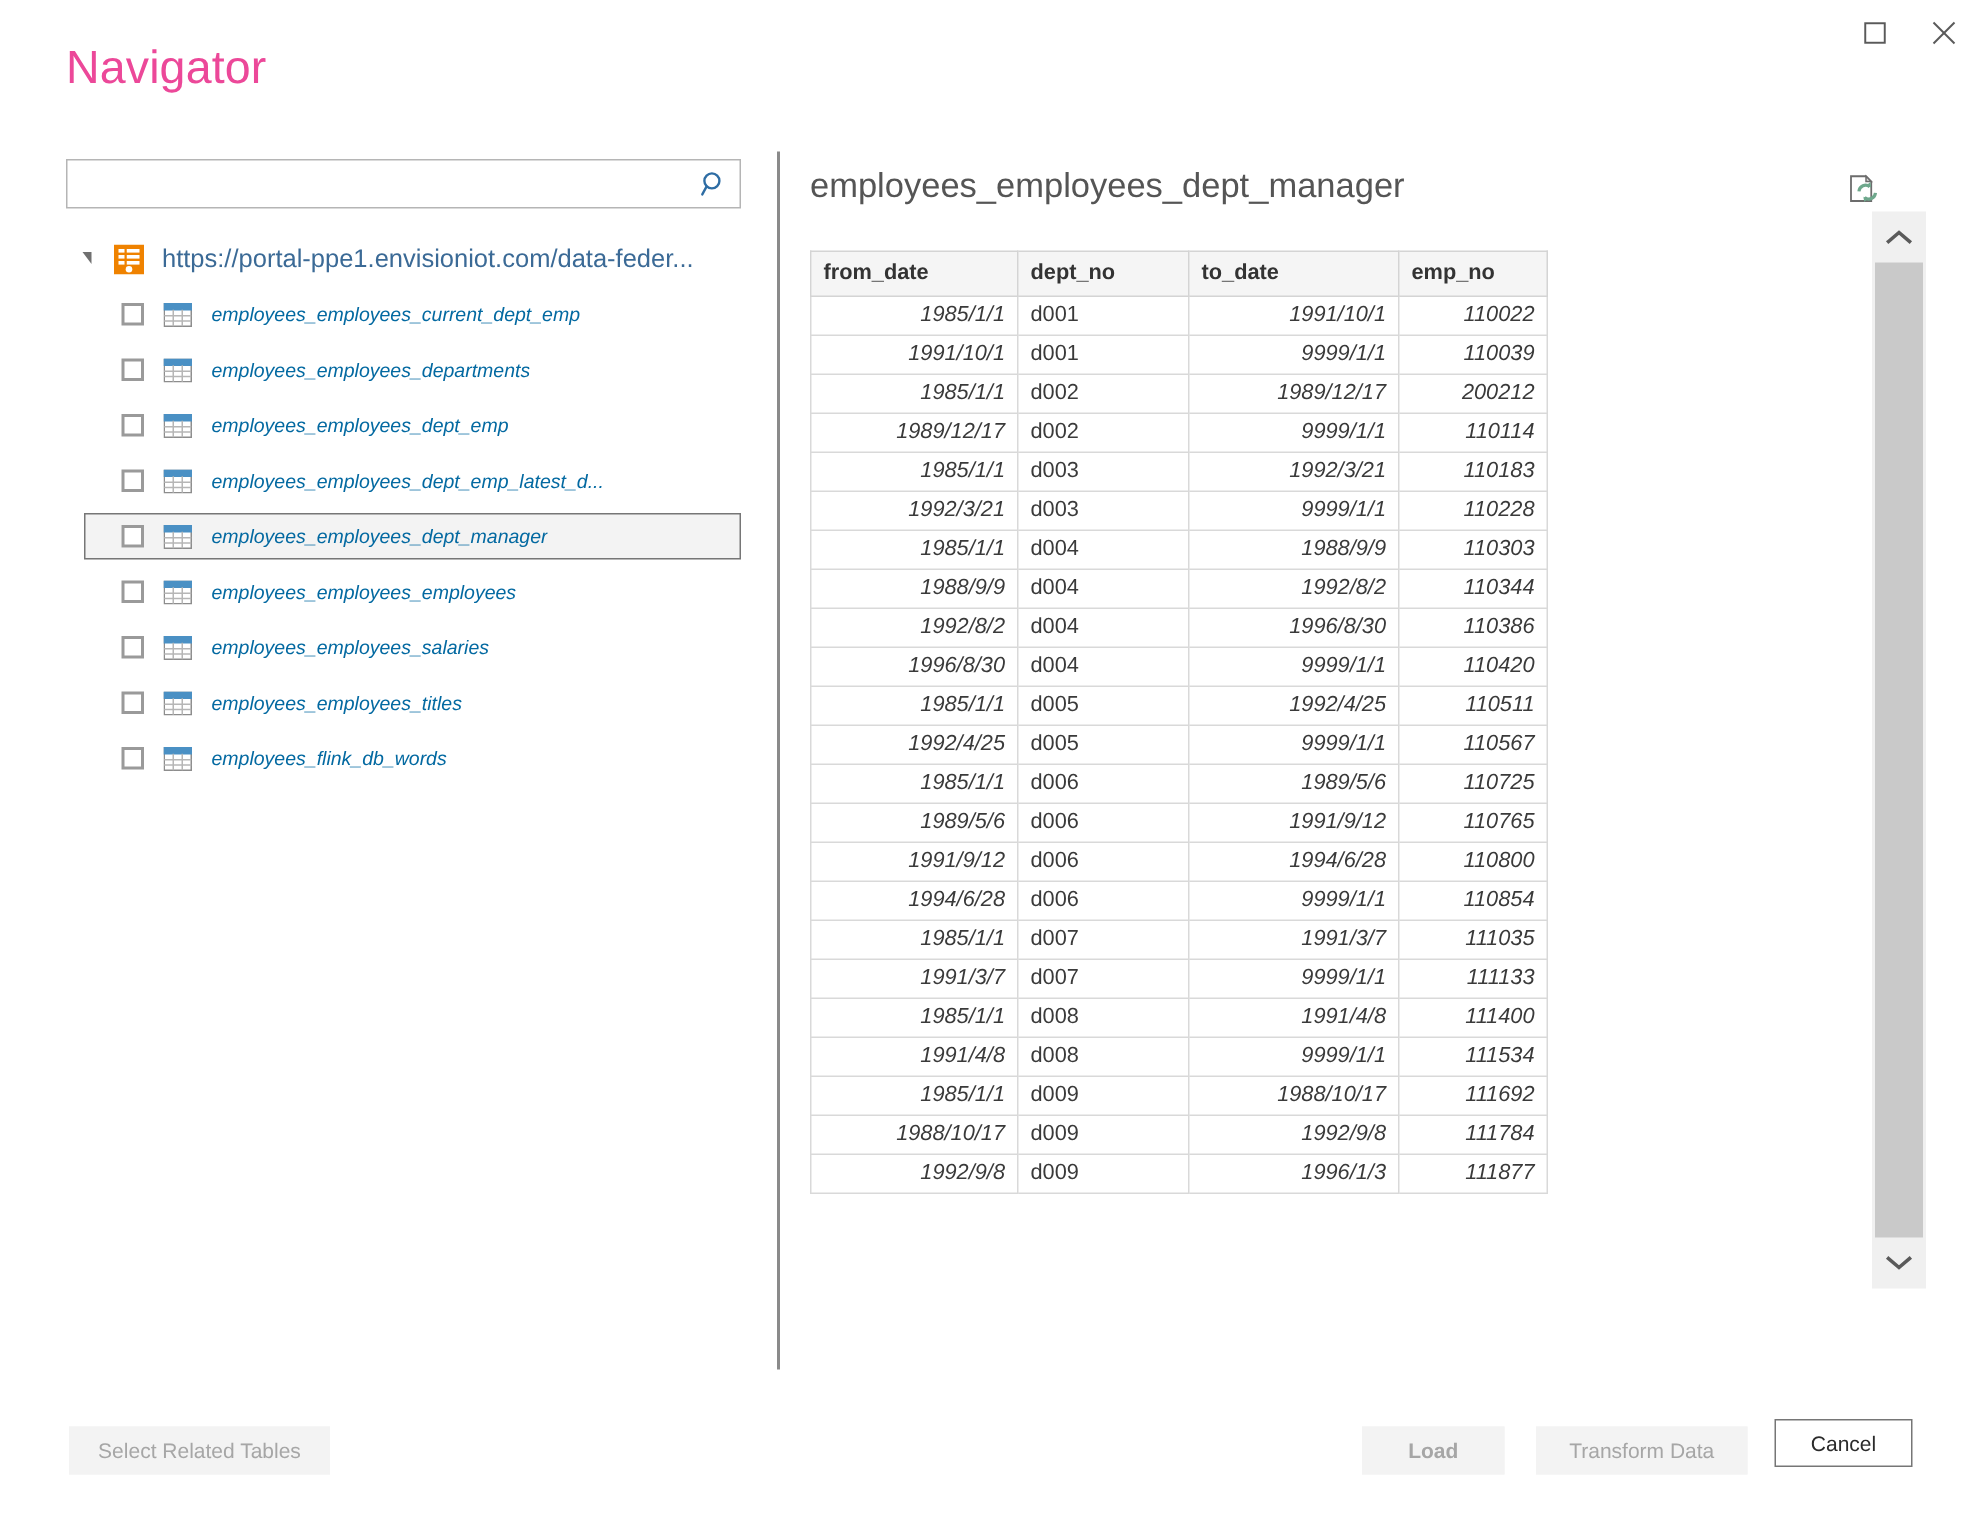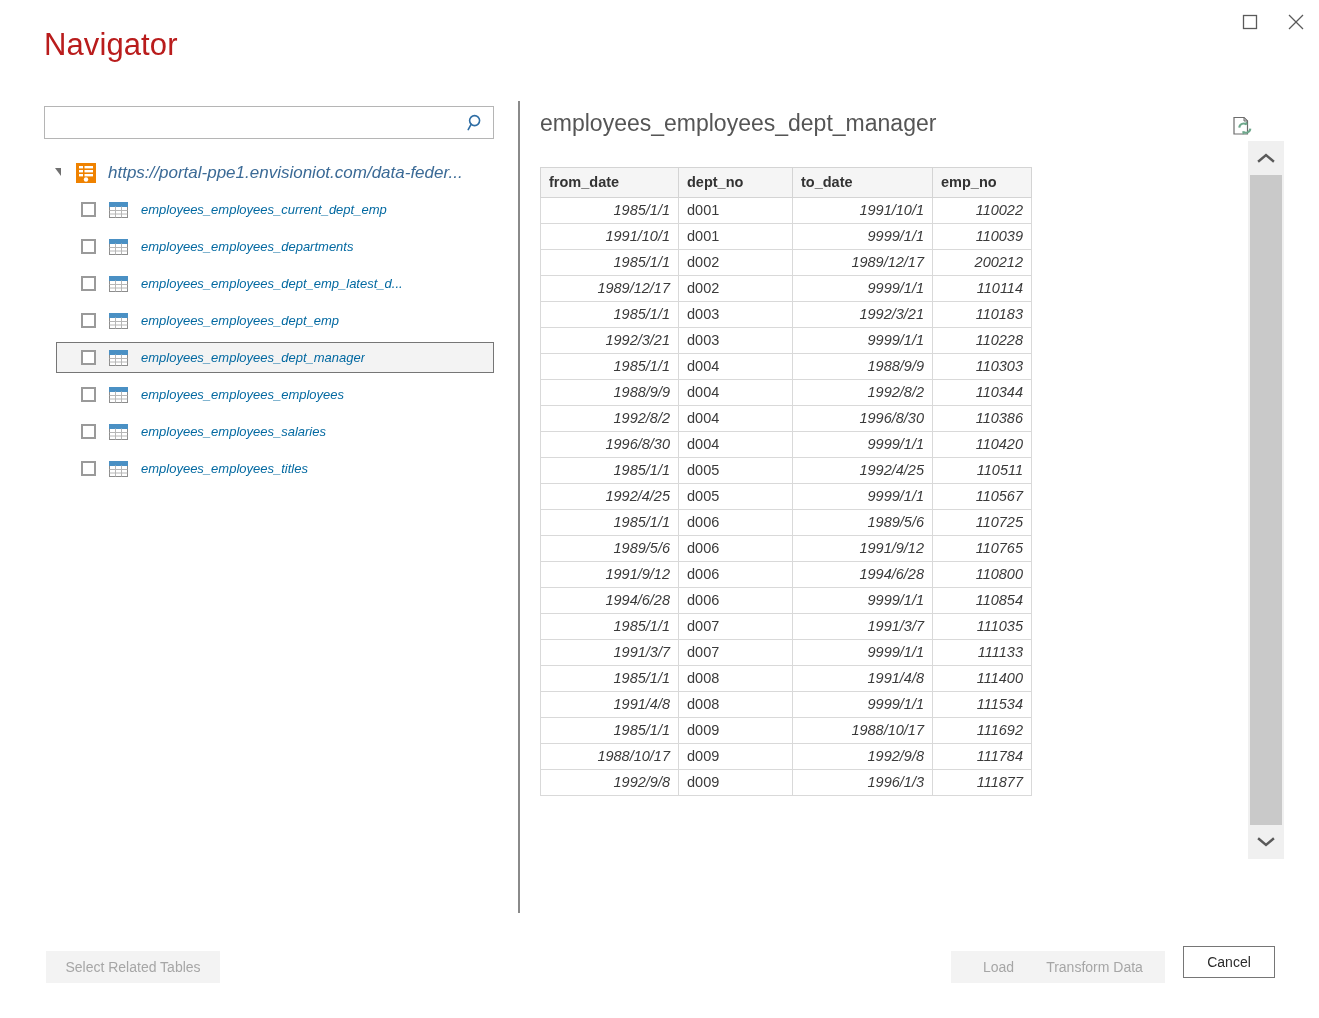--- a/index.html
+++ b/index.html
@@ -36,21 +36,21 @@
   }
   .win-btn svg { display: block; }
 
   
   #page-title {
     position: absolute;
     left: 44px;
     top: 27px;
     font-size: 31px;
     font-weight: 300;
-    color: #b91c1c;
+    color: #ec4899;
     letter-spacing: 0.1px;
     white-space: nowrap;
   }
 
   
   #left-pane {
     position: absolute;
     left: 44px;
     top: 106px;
     width: 452px;
@@ -133,21 +133,20 @@
     margin-top: 18px;
     width: 450px;
   }
   .tree-root {
     display: flex;
     align-items: center;
     height: 31px;
     padding-left: 6px;
     box-sizing: border-box;
     cursor: default;
-    font-style: italic;
   }
   .expander {
     width: 16px;
     height: 16px;
     display: flex;
     align-items: center;
     justify-content: center;
     flex: 0 0 auto;
     cursor: default;
   }
@@ -354,21 +353,21 @@
     color: #a6a6a6;
     border-color: #f3f3f3;
     text-align: right;
   }
   .btn.primary {
     background: #ffffff;
     color: #2b2b2b;
     border: 1px solid #767676;
   }
   #btn-select-related { left: 46px; top: 19px; width: 174px; }
-  #btn-load           { left: 951px; top: 19px; width: 95px; }
+  #btn-load           { left: 908px; top: 19px; width: 95px; font-weight: bold; }
   #btn-transform      { left: 1024px; top: 19px; width: 141px; }
   #btn-cancel         { left: 1183px; top: 14px; width: 92px; }
 </style>
 </head>
 <body>
 
 <div id="win-controls">
   <div class="win-btn">
     <svg width="16" height="16" viewBox="0 0 16 16">
       <rect x="1.5" y="1.5" width="13" height="13" fill="none" stroke="#5a5a5a" stroke-width="1.3"></rect>
@@ -453,98 +452,112 @@
       <span class="tbl-icon">
         <svg width="19" height="16" viewBox="0 0 19 16">
           <rect x="0.5" y="0.5" width="18" height="15" fill="#ffffff" stroke="#8d8d8d"></rect>
           <rect x="0.5" y="0.5" width="18" height="4" fill="#4a90c4" stroke="#4a90c4"></rect>
           <line x1="6.5" y1="4.5" x2="6.5" y2="15.5" stroke="#b6b6b6"></line>
           <line x1="12.5" y1="4.5" x2="12.5" y2="15.5" stroke="#b6b6b6"></line>
           <line x1="0.5" y1="8.5" x2="18.5" y2="8.5" stroke="#b6b6b6"></line>
           <line x1="0.5" y1="12" x2="18.5" y2="12" stroke="#b6b6b6"></line>
         </svg>
       </span>
+      <span class="item-label">employees_employees_dept_emp</span>
+    </div>
+
+    <div class="tree-item">
+      <span class="chk"></span>
+      <span class="tbl-icon">
+        <svg width="19" height="16" viewBox="0 0 19 16">
+          <rect x="0.5" y="0.5" width="18" height="15" fill="#ffffff" stroke="#8d8d8d"></rect>
+          <rect x="0.5" y="0.5" width="18" height="4" fill="#4a90c4" stroke="#4a90c4"></rect>
+          <line x1="6.5" y1="4.5" x2="6.5" y2="15.5" stroke="#b6b6b6"></line>
+          <line x1="12.5" y1="4.5" x2="12.5" y2="15.5" stroke="#b6b6b6"></line>
+          <line x1="0.5" y1="8.5" x2="18.5" y2="8.5" stroke="#b6b6b6"></line>
+          <line x1="0.5" y1="12" x2="18.5" y2="12" stroke="#b6b6b6"></line>
+        </svg>
+      </span>
       <span class="item-label">employees_employees_dept_emp_latest_d...</span>
     </div>
 
+    <div class="tree-item selected">
+      <span class="chk"></span>
+      <span class="tbl-icon">
+        <svg width="19" height="16" viewBox="0 0 19 16">
+          <rect x="0.5" y="0.5" width="18" height="15" fill="#ffffff" stroke="#8d8d8d"></rect>
+          <rect x="0.5" y="0.5" width="18" height="4" fill="#4a90c4" stroke="#4a90c4"></rect>
+          <line x1="6.5" y1="4.5" x2="6.5" y2="15.5" stroke="#b6b6b6"></line>
+          <line x1="12.5" y1="4.5" x2="12.5" y2="15.5" stroke="#b6b6b6"></line>
+          <line x1="0.5" y1="8.5" x2="18.5" y2="8.5" stroke="#b6b6b6"></line>
+          <line x1="0.5" y1="12" x2="18.5" y2="12" stroke="#b6b6b6"></line>
+        </svg>
+      </span>
+      <span class="item-label">employees_employees_dept_manager</span>
+    </div>
+
     <div class="tree-item">
       <span class="chk"></span>
       <span class="tbl-icon">
         <svg width="19" height="16" viewBox="0 0 19 16">
           <rect x="0.5" y="0.5" width="18" height="15" fill="#ffffff" stroke="#8d8d8d"></rect>
           <rect x="0.5" y="0.5" width="18" height="4" fill="#4a90c4" stroke="#4a90c4"></rect>
           <line x1="6.5" y1="4.5" x2="6.5" y2="15.5" stroke="#b6b6b6"></line>
           <line x1="12.5" y1="4.5" x2="12.5" y2="15.5" stroke="#b6b6b6"></line>
           <line x1="0.5" y1="8.5" x2="18.5" y2="8.5" stroke="#b6b6b6"></line>
           <line x1="0.5" y1="12" x2="18.5" y2="12" stroke="#b6b6b6"></line>
         </svg>
       </span>
-      <span class="item-label">employees_employees_dept_emp</span>
-    </div>
-
-    <div class="tree-item selected">
-      <span class="chk"></span>
-      <span class="tbl-icon">
-        <svg width="19" height="16" viewBox="0 0 19 16">
-          <rect x="0.5" y="0.5" width="18" height="15" fill="#ffffff" stroke="#8d8d8d"></rect>
-          <rect x="0.5" y="0.5" width="18" height="4" fill="#4a90c4" stroke="#4a90c4"></rect>
-          <line x1="6.5" y1="4.5" x2="6.5" y2="15.5" stroke="#b6b6b6"></line>
-          <line x1="12.5" y1="4.5" x2="12.5" y2="15.5" stroke="#b6b6b6"></line>
-          <line x1="0.5" y1="8.5" x2="18.5" y2="8.5" stroke="#b6b6b6"></line>
-          <line x1="0.5" y1="12" x2="18.5" y2="12" stroke="#b6b6b6"></line>
-        </svg>
-      </span>
-      <span class="item-label">employees_employees_dept_manager</span>
+      <span class="item-label">employees_employees_employees</span>
     </div>
 
     <div class="tree-item">
       <span class="chk"></span>
       <span class="tbl-icon">
         <svg width="19" height="16" viewBox="0 0 19 16">
           <rect x="0.5" y="0.5" width="18" height="15" fill="#ffffff" stroke="#8d8d8d"></rect>
           <rect x="0.5" y="0.5" width="18" height="4" fill="#4a90c4" stroke="#4a90c4"></rect>
           <line x1="6.5" y1="4.5" x2="6.5" y2="15.5" stroke="#b6b6b6"></line>
           <line x1="12.5" y1="4.5" x2="12.5" y2="15.5" stroke="#b6b6b6"></line>
           <line x1="0.5" y1="8.5" x2="18.5" y2="8.5" stroke="#b6b6b6"></line>
           <line x1="0.5" y1="12" x2="18.5" y2="12" stroke="#b6b6b6"></line>
         </svg>
       </span>
-      <span class="item-label">employees_employees_employees</span>
+      <span class="item-label">employees_employees_salaries</span>
     </div>
 
     <div class="tree-item">
       <span class="chk"></span>
       <span class="tbl-icon">
         <svg width="19" height="16" viewBox="0 0 19 16">
           <rect x="0.5" y="0.5" width="18" height="15" fill="#ffffff" stroke="#8d8d8d"></rect>
           <rect x="0.5" y="0.5" width="18" height="4" fill="#4a90c4" stroke="#4a90c4"></rect>
           <line x1="6.5" y1="4.5" x2="6.5" y2="15.5" stroke="#b6b6b6"></line>
           <line x1="12.5" y1="4.5" x2="12.5" y2="15.5" stroke="#b6b6b6"></line>
           <line x1="0.5" y1="8.5" x2="18.5" y2="8.5" stroke="#b6b6b6"></line>
           <line x1="0.5" y1="12" x2="18.5" y2="12" stroke="#b6b6b6"></line>
         </svg>
       </span>
-      <span class="item-label">employees_employees_salaries</span>
+      <span class="item-label">employees_employees_titles</span>
     </div>
 
     <div class="tree-item">
       <span class="chk"></span>
       <span class="tbl-icon">
         <svg width="19" height="16" viewBox="0 0 19 16">
           <rect x="0.5" y="0.5" width="18" height="15" fill="#ffffff" stroke="#8d8d8d"></rect>
           <rect x="0.5" y="0.5" width="18" height="4" fill="#4a90c4" stroke="#4a90c4"></rect>
           <line x1="6.5" y1="4.5" x2="6.5" y2="15.5" stroke="#b6b6b6"></line>
           <line x1="12.5" y1="4.5" x2="12.5" y2="15.5" stroke="#b6b6b6"></line>
           <line x1="0.5" y1="8.5" x2="18.5" y2="8.5" stroke="#b6b6b6"></line>
           <line x1="0.5" y1="12" x2="18.5" y2="12" stroke="#b6b6b6"></line>
         </svg>
       </span>
-      <span class="item-label">employees_employees_titles</span>
-    </div>
-
+      <span class="item-label">employees_flink_db_words</span>
+    </div>
 
   </div>
 </div>
 
 <div id="divider"></div>
 
 <div id="right-pane">
 
   <div id="preview-head">
     <div id="preview-title">employees_employees_dept_manager</div>

